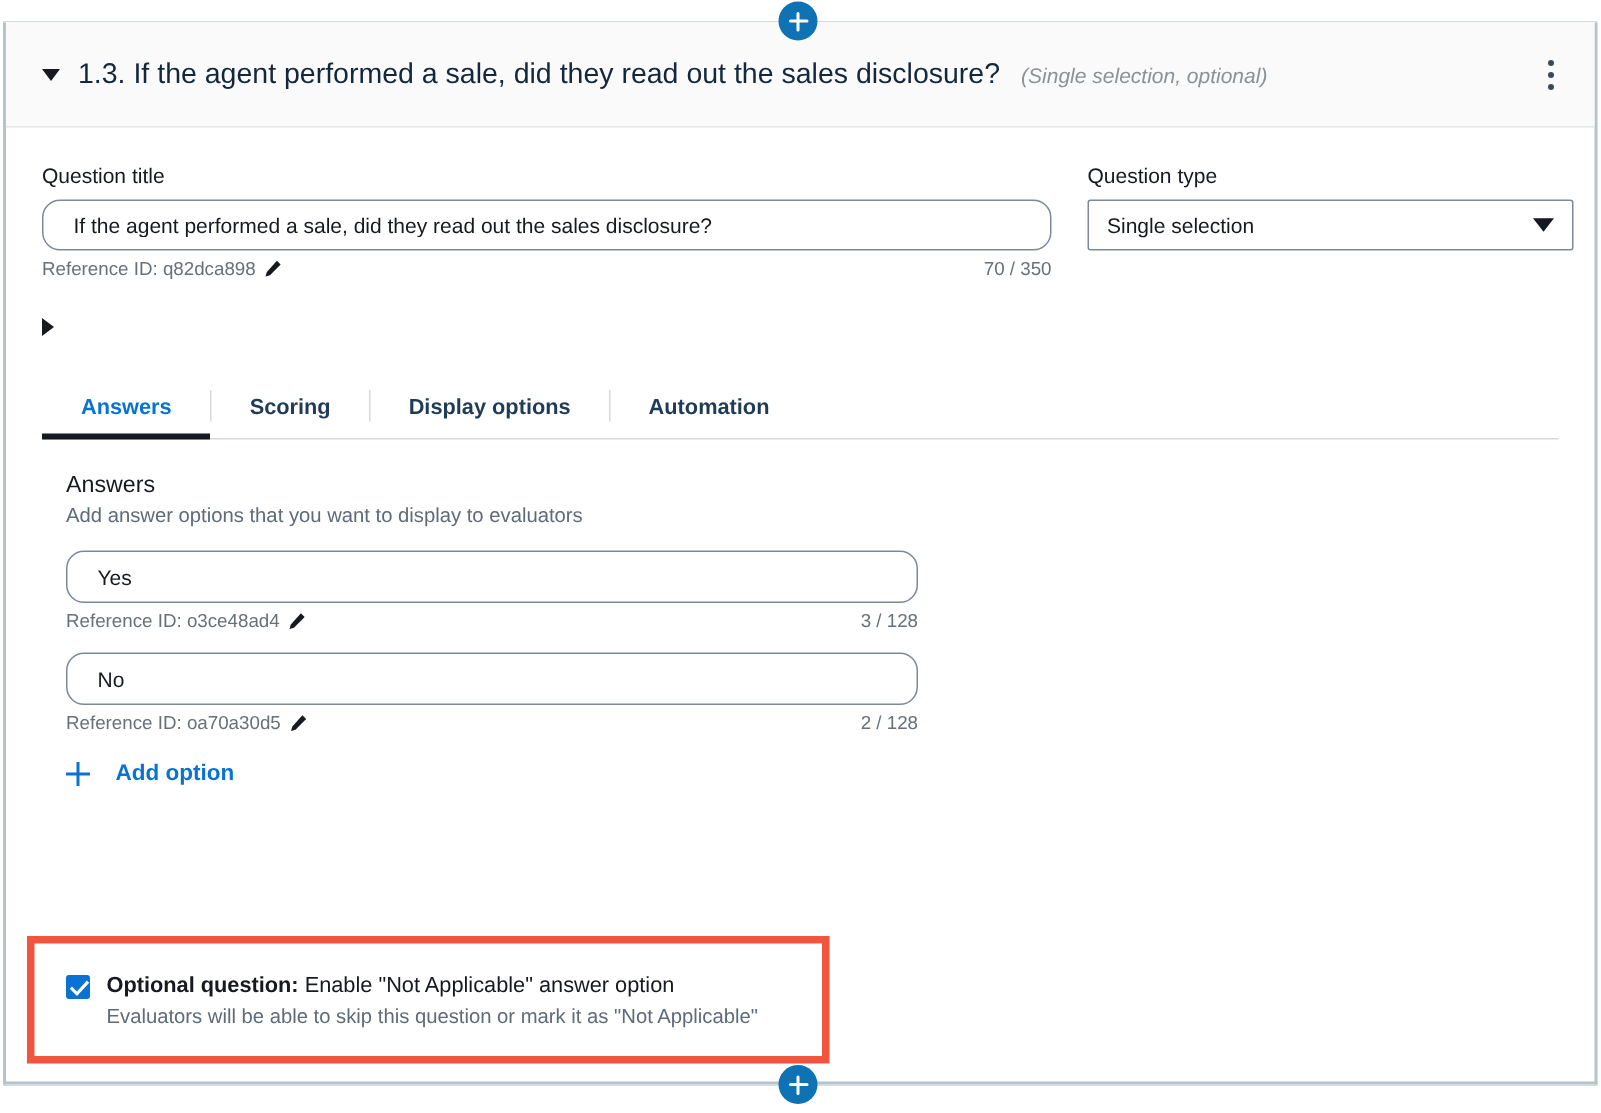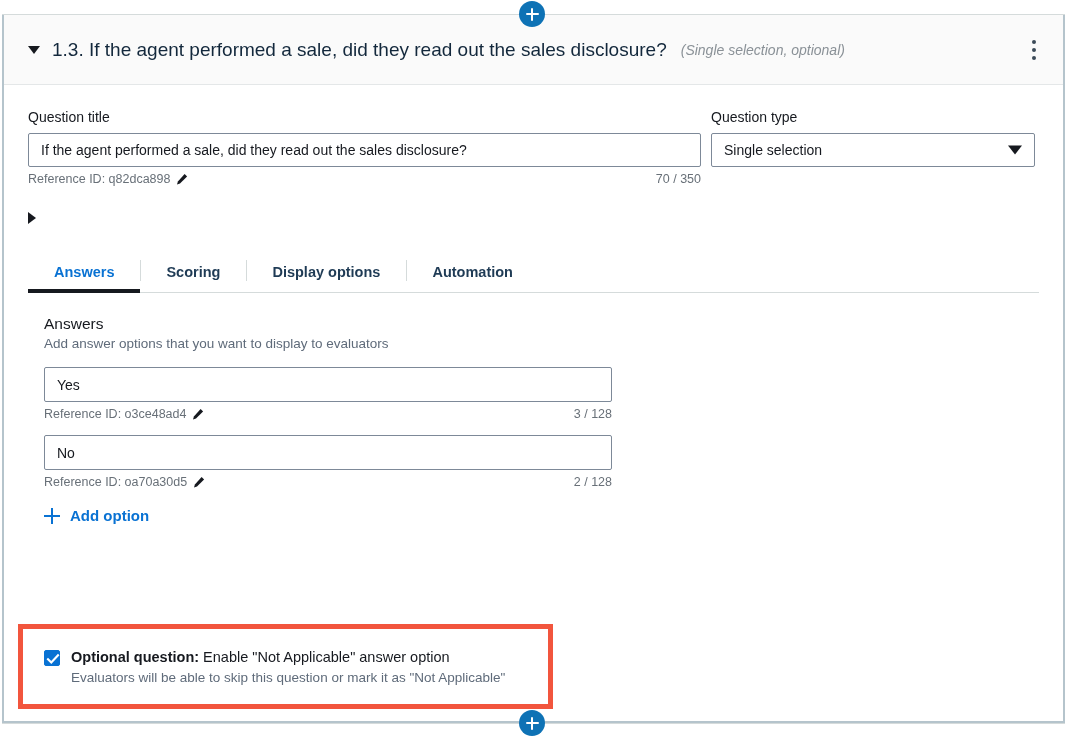--- a/index.html
+++ b/index.html
@@ -124,37 +124,37 @@
   }
 
   
   .card-body {
     padding: 24px 24px 0 24px;
     position: relative;
   }
 
   .row-top {
     display: flex;
-    gap: 10px;
+    gap: 24px;
   }
   .field-title { flex: 0 0 673px; }
   .field-type  { flex: 0 0 324px; }
 
   .field-label {
     font-size: 14px;
     color: #16191f;
     margin-bottom: 8px;
     display: block;
   }
   .text-input {
     width: 100%;
     height: 34px;
     border: 1px solid #7d8998;
-    border-radius: 2px;
-    padding: 0 12px;
+    border-radius: 12px;
+    padding: 0 20px;
     font-family: "Liberation Sans", sans-serif;
     font-size: 14px;
     color: #16191f;
     background: #ffffff;
     outline: none;
   }
   .sub-row {
     display: flex;
     justify-content: space-between;
     margin-top: 5px;
@@ -274,21 +274,21 @@
     color: #5f6b7a;
     margin-bottom: 16px;
   }
   .answer-item { margin-bottom: 14px; width: 568px; }
   .answer-item .text-input { height: 35px; }
 
   
   .add-option {
     display: flex;
     align-items: center;
-    gap: 10px;
+    gap: 17px;
     color: #0972d3;
     font-weight: bold;
     font-size: 15px;
     cursor: pointer;
     margin-top: 18px;
     width: fit-content;
   }
   .plus-icon {
     position: relative;
     width: 16px; height: 16px;

